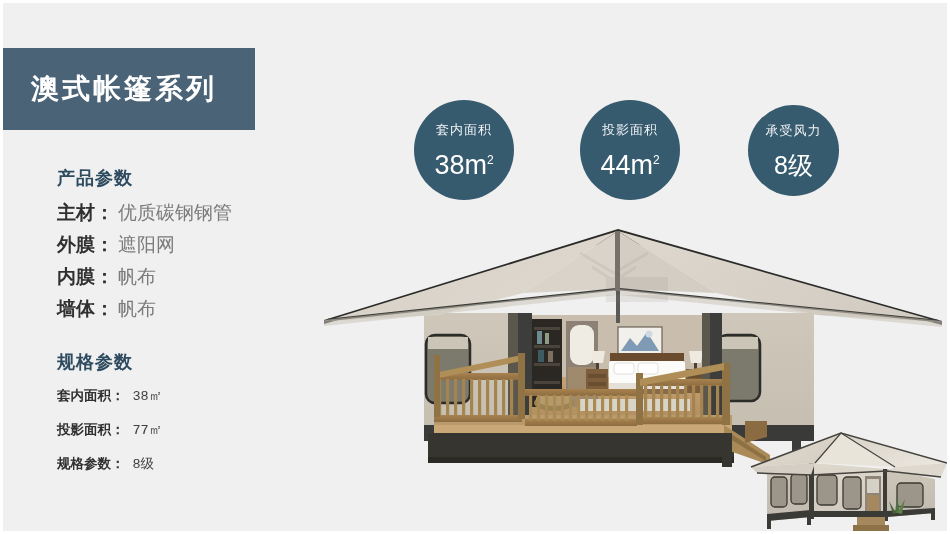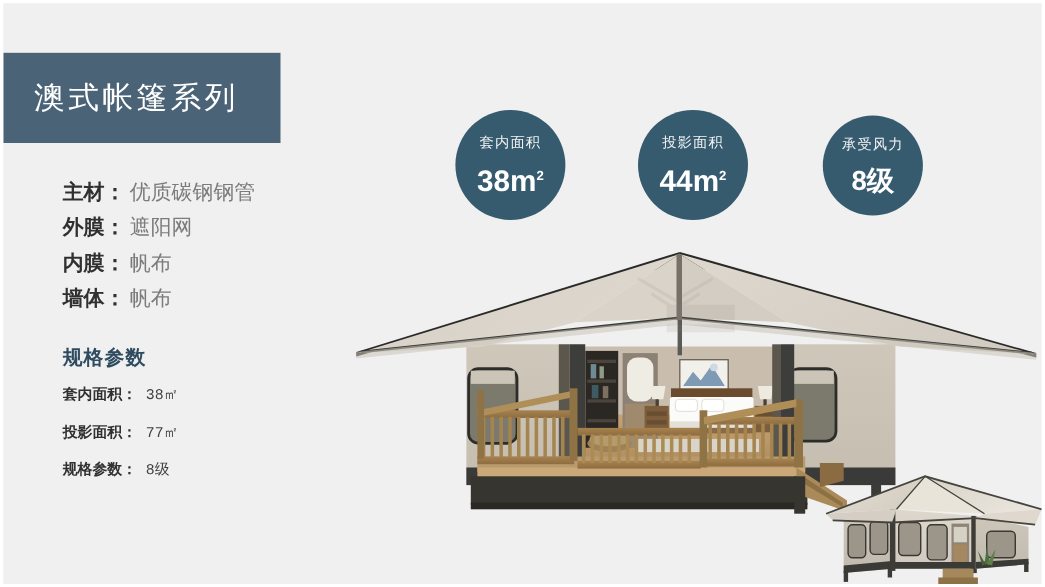--- a/index.html
+++ b/index.html
@@ -18,21 +18,21 @@
 
   
   .title-banner{
     position:absolute;left:0;top:45px;width:252px;height:82px;
     background:#4a6377;
     display:flex;align-items:center;
     box-sizing:border-box;
     padding-left:28px;
   }
   .title-banner .title-text{
-    color:#ffffff;font-size:28px;font-weight:normal;
+    color:#ffffff;font-size:28px;font-weight:bold;
     letter-spacing:3px;
     white-space:nowrap;
   }
 
   
   .spec-panel{
     position:absolute;left:54px;top:163px;width:300px;
   }
   .section{margin-bottom:4px;}
   .section-title{
@@ -60,21 +60,21 @@
     background:#365a6e;
     display:flex;flex-direction:column;
     align-items:center;justify-content:center;
     color:#ffffff;
   }
   .badge .b-label{
     font-size:13px;letter-spacing:1px;opacity:.93;
     margin-bottom:12px;white-space:nowrap;
   }
   .badge .b-value{
-    font-size:27px;letter-spacing:0px;white-space:nowrap;line-height:1.05;font-weight:bold;
+    font-size:27px;letter-spacing:0px;white-space:nowrap;line-height:1.05;
   }
   .badge .b-value sup{font-size:12px;vertical-align:super;}
   #badge-1{left:411px;top:97px;width:100px;height:100px;}
   #badge-2{left:577px;top:97px;width:100px;height:100px;}
   #badge-3{left:745px;top:102px;width:91px;height:91px;}
   #badge-3 .b-value{font-size:25px;}
 
   
   .tent-main{
     position:absolute;left:315px;top:200px;width:630px;height:268px;
@@ -96,20 +96,21 @@
 
 <div id="page">
 
   <div class="title-banner">
     <span class="title-text">澳式帐篷系列</span>
   </div>
 
   <div class="spec-panel">
 
     <div class="section">
+      <div class="section-title">产品参数</div>
 
       <div class="param-row">
         <span class="param-label">主材：</span>
         <span class="param-value">优质碳钢钢管</span>
       </div>
       <div class="param-row">
         <span class="param-label">外膜：</span>
         <span class="param-value">遮阳网</span>
       </div>
       <div class="param-row">

